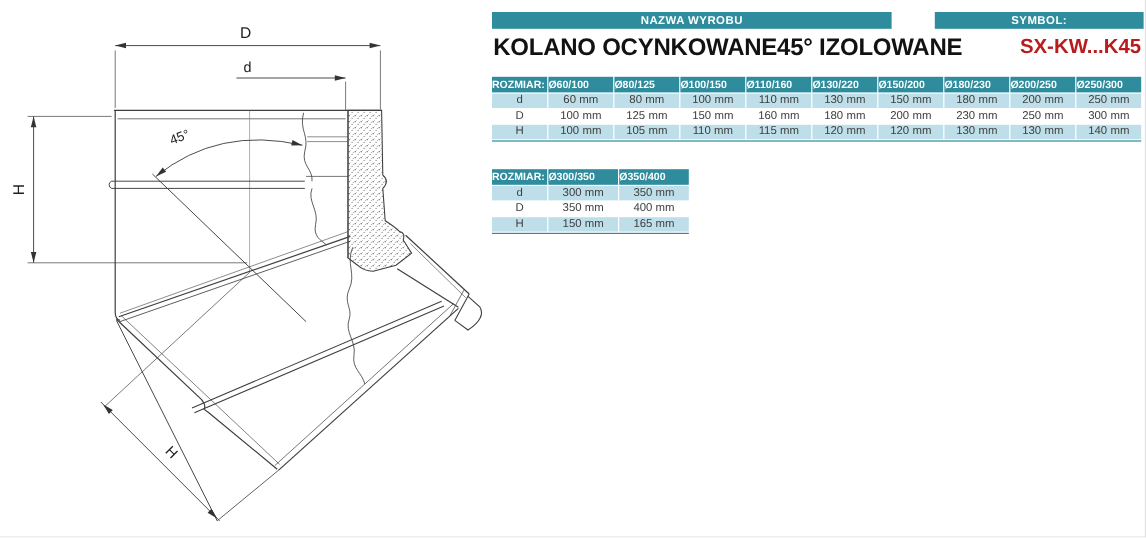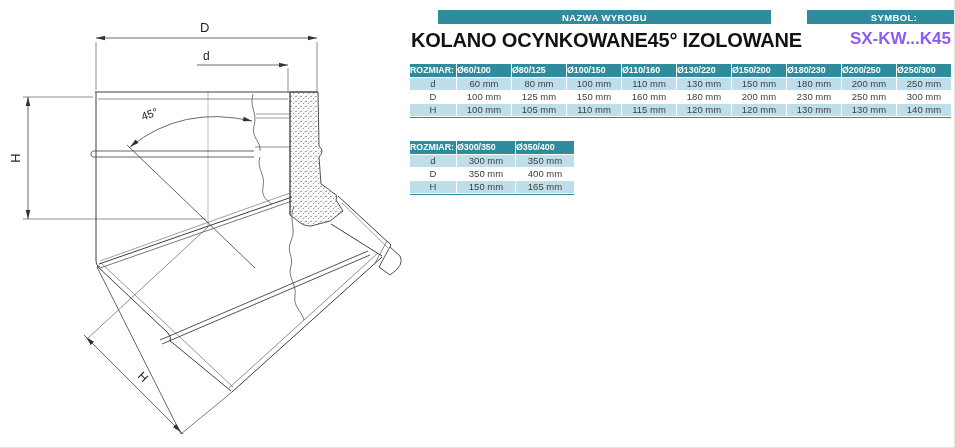--- a/index.html
+++ b/index.html
@@ -1,27 +1,27 @@
 <!DOCTYPE html>
 <html style="--teal: #2e8c9d; --lblue: #bedfe9;"><head>
 <meta charset="utf-8">
 <style>
   html,body{margin:0;padding:0;background:#fff;}
   .page{position:relative;width:955px;height:448px;background:#fff;overflow:hidden;
         font-family:"Liberation Sans",sans-serif;box-sizing:border-box;
         border-right:1px solid #e3e3e3;border-bottom:1px solid #e3e3e3;}
   .drawing{position:absolute;left:0;top:0;width:410px;height:448px;}
   .bar{position:absolute;top:10px;height:14px;background:var(--teal);color:#fff;
-       font-size:9.5px;font-weight:700;text-align:center;line-height:15px;letter-spacing:.4px;margin-left:28px;}
+       font-size:9.5px;font-weight:700;text-align:center;line-height:15px;letter-spacing:.4px;}
   .bar-left{left:410px;width:333px;}
   .bar-right{left:779px;width:174px;}
   .product-title{position:absolute;left:411px;top:29px;font-size:20px;font-weight:700;
        color:#121212;white-space:nowrap;letter-spacing:-.2px;}
   .symbol-value{position:absolute;left:779px;top:29px;width:172px;text-align:right;
-       font-size:17px;font-weight:700;color:#8b5cf6;}
+       font-size:17px;font-weight:700;color:#b91c1c;}
   .size-table{position:absolute;display:grid;gap:1px;grid-template-rows:13px 12px 12px 12px;
        padding-bottom:2px;}
   .size-table::after{content:"";position:absolute;left:0;right:0;bottom:0;height:1.5px;
        background:var(--teal);}
   #table1{left:410px;top:64px;}
   #table2{left:410px;top:141px;}
   .size-table .th{background:var(--teal);color:#fff;font-size:8.8px;font-weight:700;
        line-height:13px;height:13px;}
   .size-table .cell{background:#fff;color:#3e3e3e;font-size:9.5px;text-align:center;
        line-height:12px;height:12px;}

